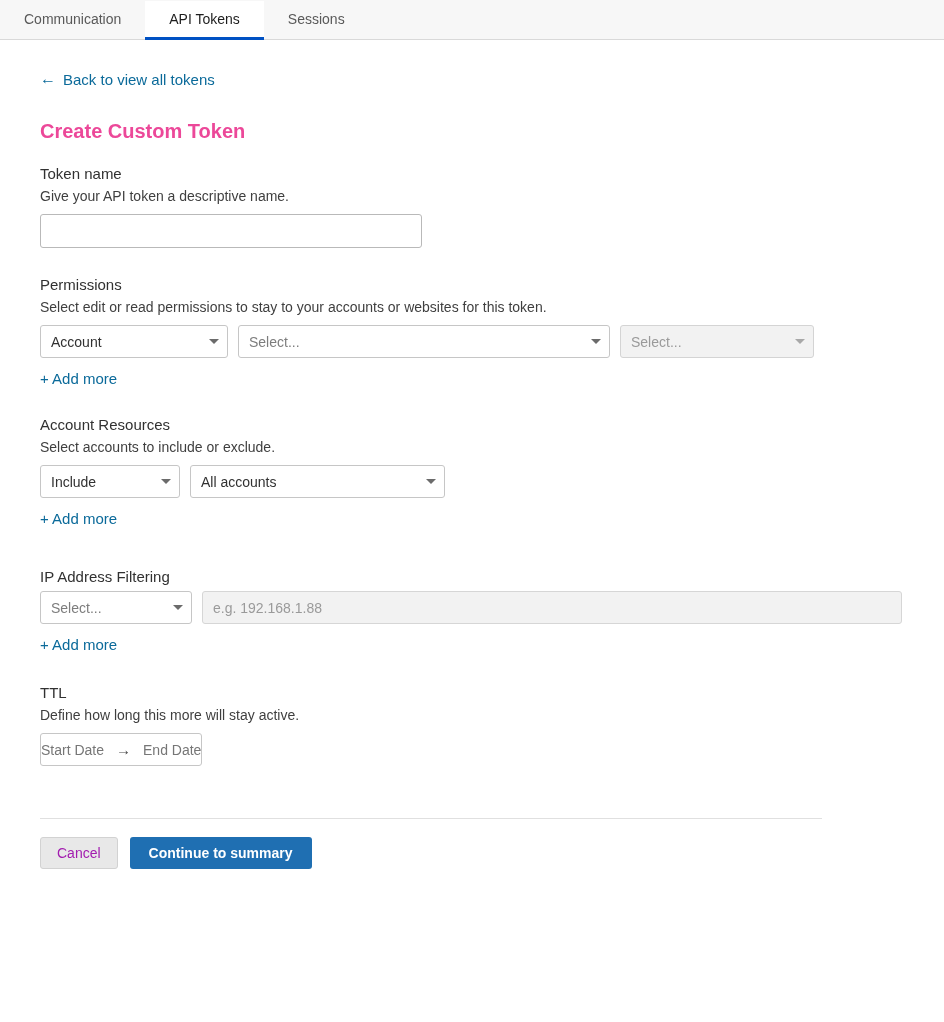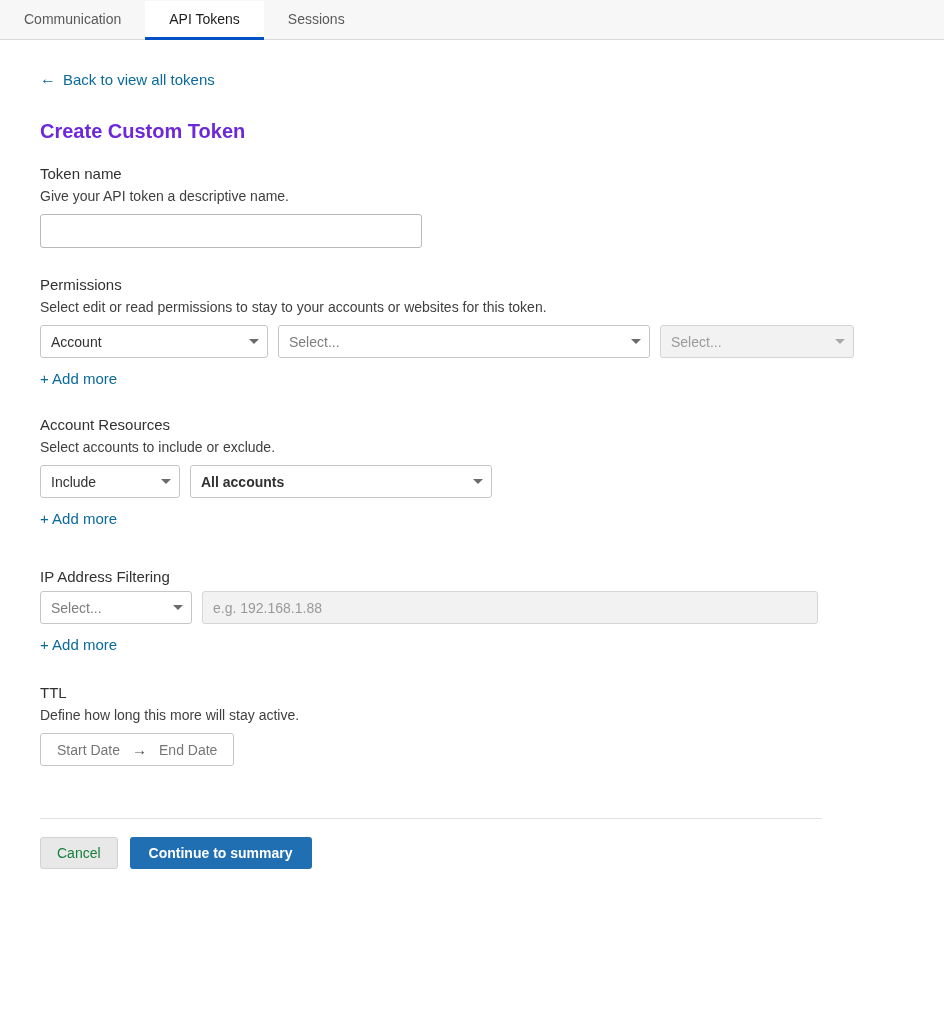--- a/index.html
+++ b/index.html
@@ -53,21 +53,21 @@
     align-items: center;
     gap: 7px;
     cursor: pointer;
     text-decoration: none;
   }
   .backlink .arrow { font-size: 16px; }
 
   h1.page-title {
     font-size: 20px;
     font-weight: bold;
-    color: #6d28d9;
+    color: #ec4899;
     margin: 32px 0 0 0;
   }
 
   .section { margin-top: 22px; }
   .section-title {
     font-size: 15px;
     color: #313131;
     margin: 0 0 6px 0;
   }
   .section-desc {
@@ -104,43 +104,43 @@
     width: 0; height: 0;
     border-left: 5px solid transparent;
     border-right: 5px solid transparent;
     border-top: 5px solid #6b6b6b;
     margin-left: 10px;
     flex: 0 0 auto;
   }
   .select.disabled .caret { border-top-color: #a8a8a8; }
 
   
-  .w-account  { width: 228px; }
+  .w-account  { width: 188px; }
   .w-mid      { width: 372px; }
   .w-right    { width: 194px; }
   .w-include  { width: 140px; }
-  .w-allacct  { width: 302px; font-weight: bold; }
+  .w-allacct  { width: 255px; }
   .w-operator { width: 152px; }
 
   
   .text-input {
     height: 34px;
     width: 382px;
     border: 1px solid #b9b9b9;
     border-radius: 3px;
     background: #fff;
     padding: 0 10px;
     font-size: 14px;
     font-family: "Liberation Sans", sans-serif;
     color: #313131;
     outline: none;
   }
   .value-input {
     height: 33px;
-    width: 616px;
+    width: 700px;
     border: 1px solid #d6d6d6;
     border-radius: 3px;
     background: #f2f2f2;
     padding: 0 10px;
     font-size: 14px;
     font-family: "Liberation Sans", sans-serif;
     color: #000000;
     outline: none;
   }
   .value-input::placeholder { color: #9a9a9a; }
@@ -166,21 +166,21 @@
   .sublabel-op { width: 162px; }
 
   
   .daterange {
     display: inline-flex;
     align-items: center;
     height: 33px;
     border: 1px solid #c6c6c6;
     border-radius: 3px;
     background: #fff;
-    padding: 0 16px;
+    padding: 0 0;
     gap: 12px;
     font-size: 14px;
     color: #767676;
     cursor: pointer;
   }
   .daterange .sep { color: #4a4a4a; font-size: 15px; }
 
   
   .divider {
     margin-top: 52px;
@@ -200,21 +200,21 @@
     font-family: "Liberation Sans", sans-serif;
     display: inline-flex;
     align-items: center;
     justify-content: center;
     cursor: pointer;
     border: 1px solid transparent;
     padding: 0 16px;
   }
   .btn-cancel {
     background: #e8e8e8;
-    color: #15803d;
+    color: #a21caf;
     border-color: #d2d2d2;
   }
   .btn-primary {
     background: #1f6fb2;
     color: #ffffff;
     font-weight: bold;
     padding: 0 18px;
   }
 </style>
 </head>

